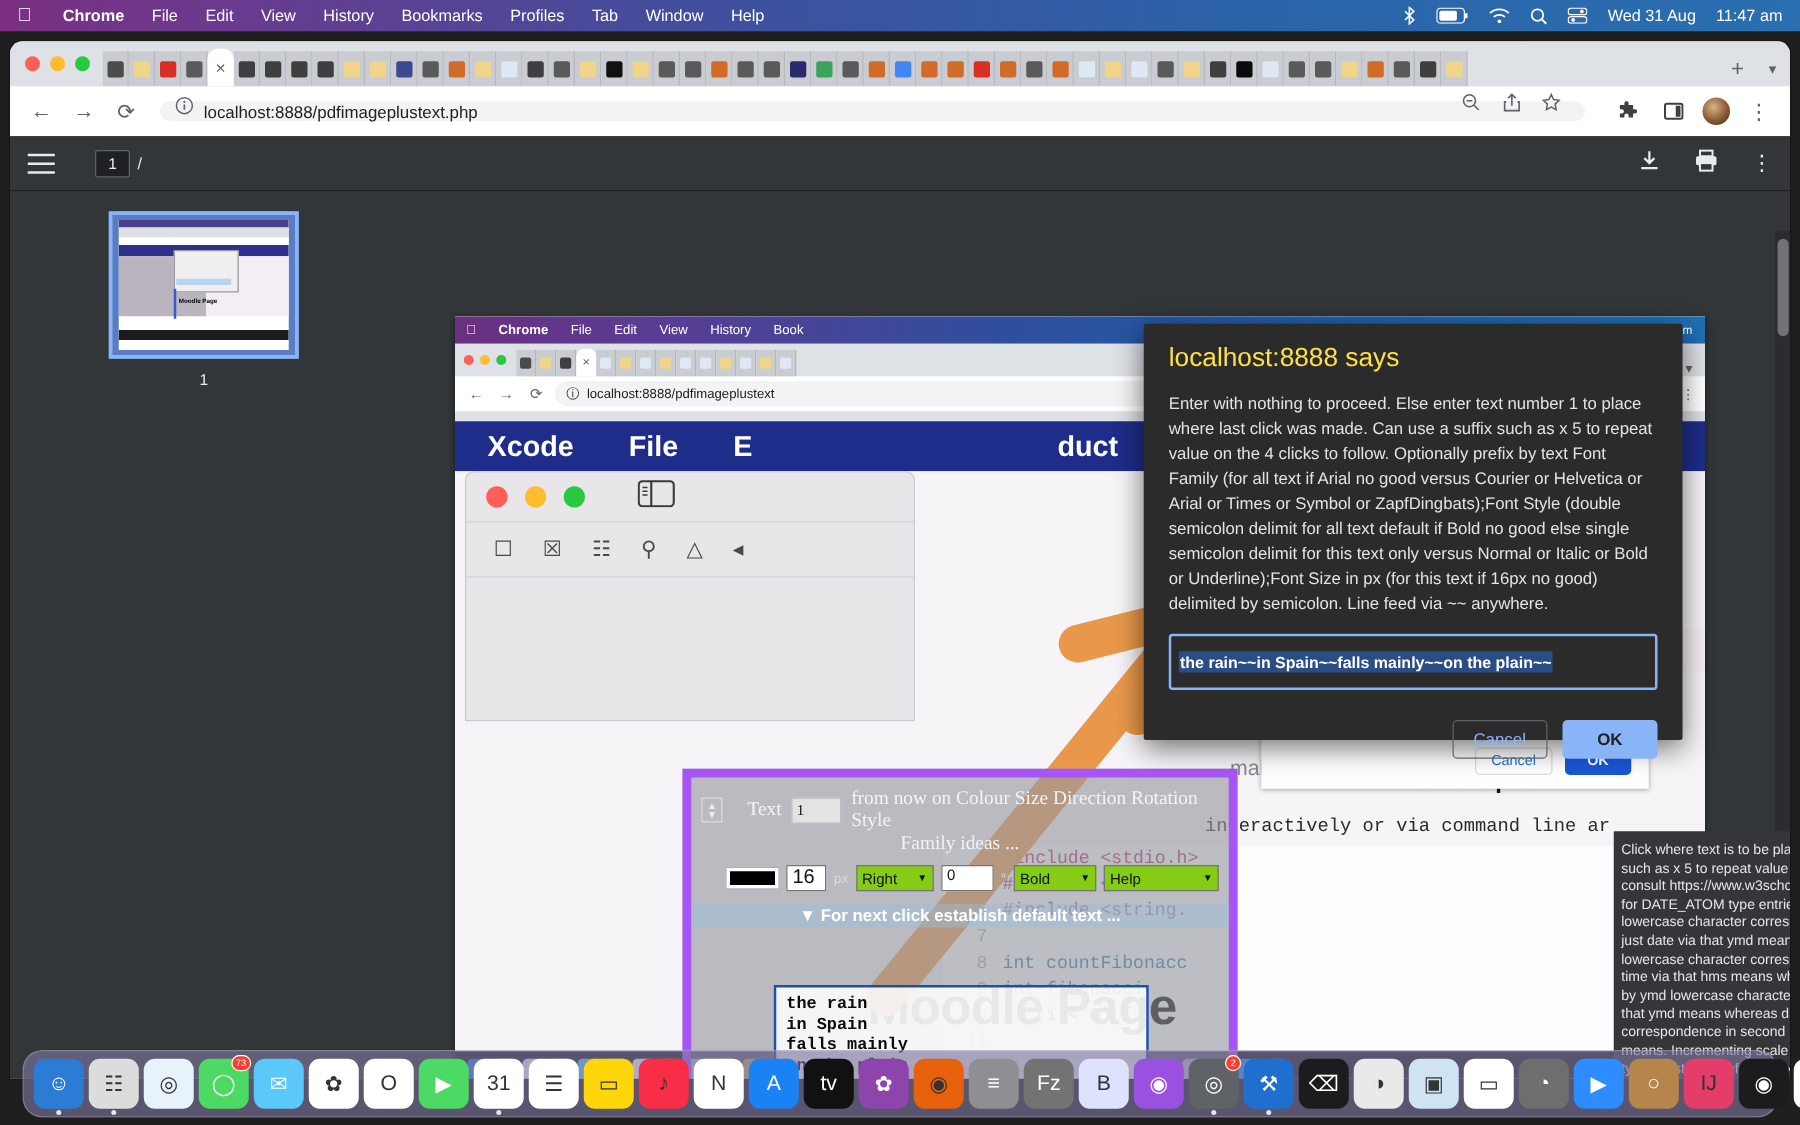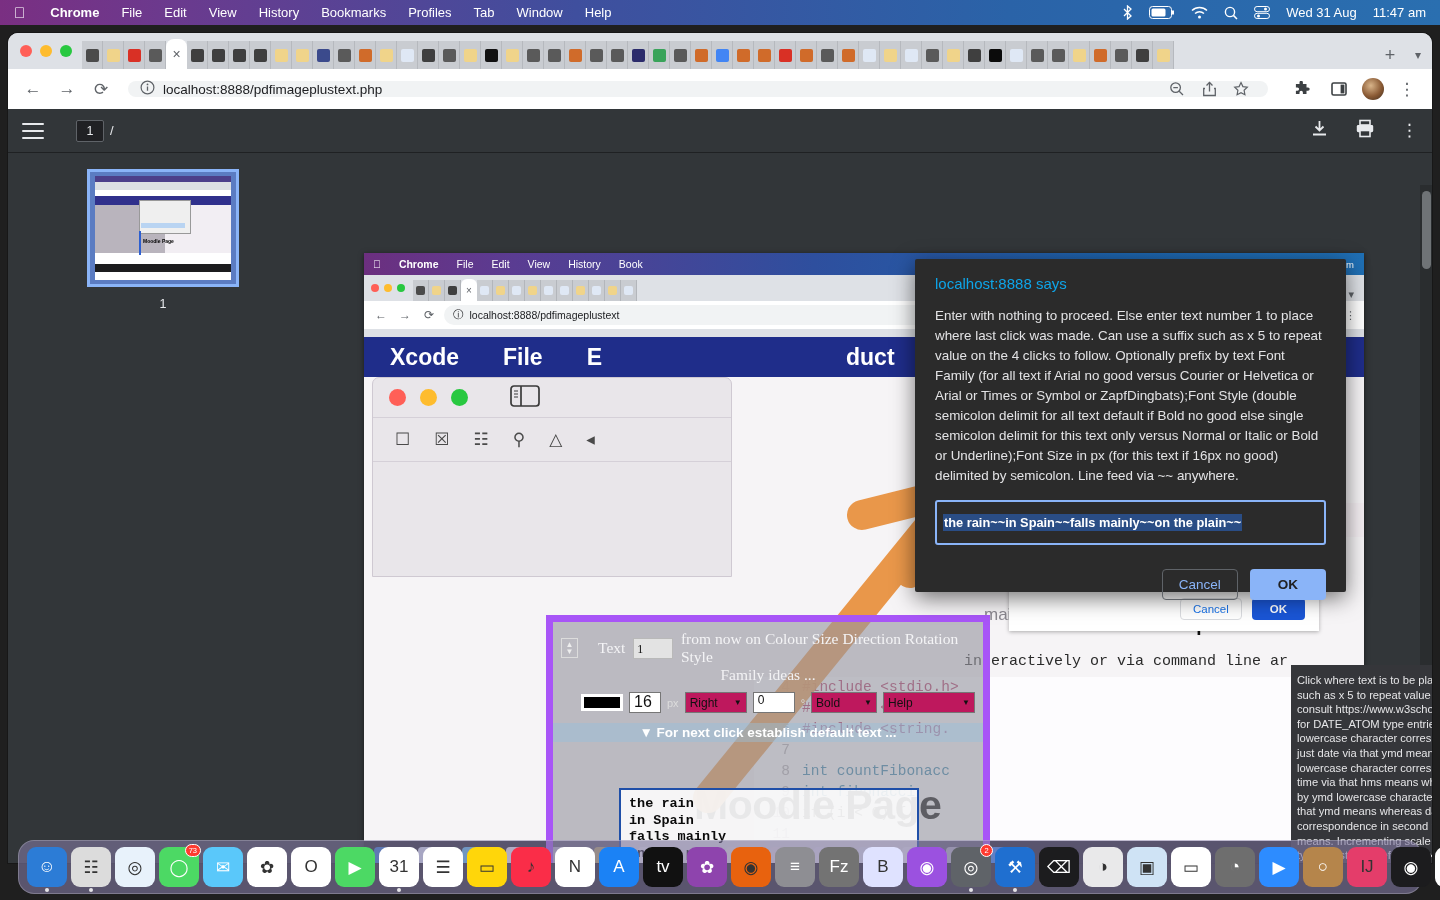--- a/index.html
+++ b/index.html
@@ -35,21 +35,21 @@
     border-right:none; color:#5f6368; font-size:14px; position:relative; }
   .tab-plus { width:28px; height:28px; display:flex; align-items:center; justify-content:center;
     color:#5f6368; font-size:18px; flex:0 0 28px; }
   .tab-chev { width:28px; height:28px; display:flex; align-items:center; justify-content:center;
     color:#5f6368; font-size:12px; flex:0 0 28px; margin-left:auto; }
 
   .toolbar { height:40px; background:#fff; display:flex; align-items:center; padding:0 10px; gap:4px; }
   .tb-btn { width:30px; height:30px; display:flex; align-items:center; justify-content:center;
     color:#5f6368; font-size:17px; border-radius:50%; }
   .omnibox { flex:1; height:16px; background:#f1f3f4; border-radius:14px; display:flex;
-    align-items:center; padding:0 12px; margin:0 8px; gap:8px; }
+    align-items:flex-end; padding:0 12px; margin:0 8px; gap:8px; }
   .omnibox .urltxt { font-size:13.5px; color:#202124; white-space:nowrap; }
   .omni-right { display:flex; align-items:center; gap:2px; margin-left:auto; }
   .ext-right { display:flex; align-items:center; gap:8px; padding-left:6px; }
   .avatar { width:22px; height:22px; border-radius:50%;
     background:radial-gradient(circle at 40% 35%, #d8b48a 0%, #8a5a34 55%, #3b2a1c 100%); }
 
   
   .pdfview { position:absolute; left:0; top:76px; width:1424px; height:754px; background:#323639; }
   .pdftoolbar { height:44px; background:#323639; display:flex; align-items:center;
     color:#e8eaed; padding:0 14px; gap:14px; border-bottom:1px solid #1f2123; }
@@ -152,21 +152,21 @@
   .txtnum { width:42px; height:21px; background:#e3e3e3; border:1px solid #b9b9b9; }
   .pp-row2 { text-align:center; color:#f2f2f4; font-family:"Liberation Serif", serif;
     font-size:15.5px; margin-top:-4px; }
   .pp-row3 { display:flex; align-items:center; gap:6px; padding:8px 0 0 28px; }
   .swatch { width:42px; height:17px; background:#000; border:3px solid #fff; }
   .inp-sm { width:32px; height:21px; background:#fff; border:1px solid #767676; font-size:16px;
     padding-left:4px; color:#111; }
   .inp-md { width:42px; height:21px; background:#fff; border:1px solid #767676; font-size:12px;
     padding-left:4px; color:#111; }
   .unit { font-size:11px; color:#dcdcdc; }
-  .sel { height:21px; background:#be185d; border:1px solid #767676; font-size:12px; color:#111;
+  .sel { height:21px; background:#84cc16; border:1px solid #767676; font-size:12px; color:#111;
     display:flex; align-items:center; padding:0 4px; gap:4px; }
   .sel .cv { margin-left:auto; font-size:8px; }
   .applybtn { background:#ffe600; border:1px solid #b8a500; font-size:12.5px; color:#111;
     padding:2px 8px; display:inline-block; margin:9px 0 0 90px; }
   .nextclick { margin-top:10px; text-align:center; color:#fff; font-size:13.5px; font-weight:bold;
     background:rgba(150,190,220,.45); padding:2px 0; }
   .ta-wrap { position:absolute; left:66px; top:166px; width:300px; height:148px;
     background:rgba(255,255,255,.86); border:2px solid #1f4fa8; }
   .ta-text { font-family:"Liberation Mono", monospace; font-size:13.5px; line-height:16.5px;
     font-weight:bold; color:#0b0b0b; padding:6px 0 0 8px; }
@@ -182,21 +182,21 @@
 
   
   .tipbox { position:absolute; left:973px; top:512px; width:368px; height:233px;
     background:#35363a; color:#e6e6e8; font-size:11.2px; line-height:14.6px;
     padding:8px 10px 6px 6px; overflow:hidden; z-index:37; }
 
   
   .jsdlg { position:absolute; left:597px; top:106px; width:431px; height:333px;
     background:#2b2b2b; color:#e8eaed; z-index:50; border-radius:2px;
     box-shadow:0 6px 22px rgba(0,0,0,.55); padding:16px 20px 14px 20px; }
-  .jsdlg h3 { font-size:15px; font-weight:normal; color:#0ea5e9; margin-bottom:14px; }
+  .jsdlg h3 { font-size:21px; font-weight:normal; color:#fde047; margin-bottom:14px; }
   .jsdlg p { font-size:13.4px; line-height:20px; color:#e3e3e5; }
   .jsinput { margin-top:14px; height:45px; background:#2b2b2b; border:2px solid #8ab4f8;
     border-radius:3px; display:flex; align-items:center; padding:0 6px; }
   .jsinput span { font-size:12.8px; font-weight:bold; color:#fff; background:#2a4d85; padding:1px 1px; }
   .jsbtns { display:flex; justify-content:flex-end; align-items:center; gap:12px; margin-top:24px; }
   .btn-cancel { color:#8ab4f8; font-size:13.5px; padding:7px 16px; border:1px solid #5f6368;
     border-radius:4px; background:transparent; }
   .btn-ok { color:#202124; background:#8ab4f8; font-size:13.5px; font-weight:bold;
     padding:8px 28px; border-radius:4px; }
 

